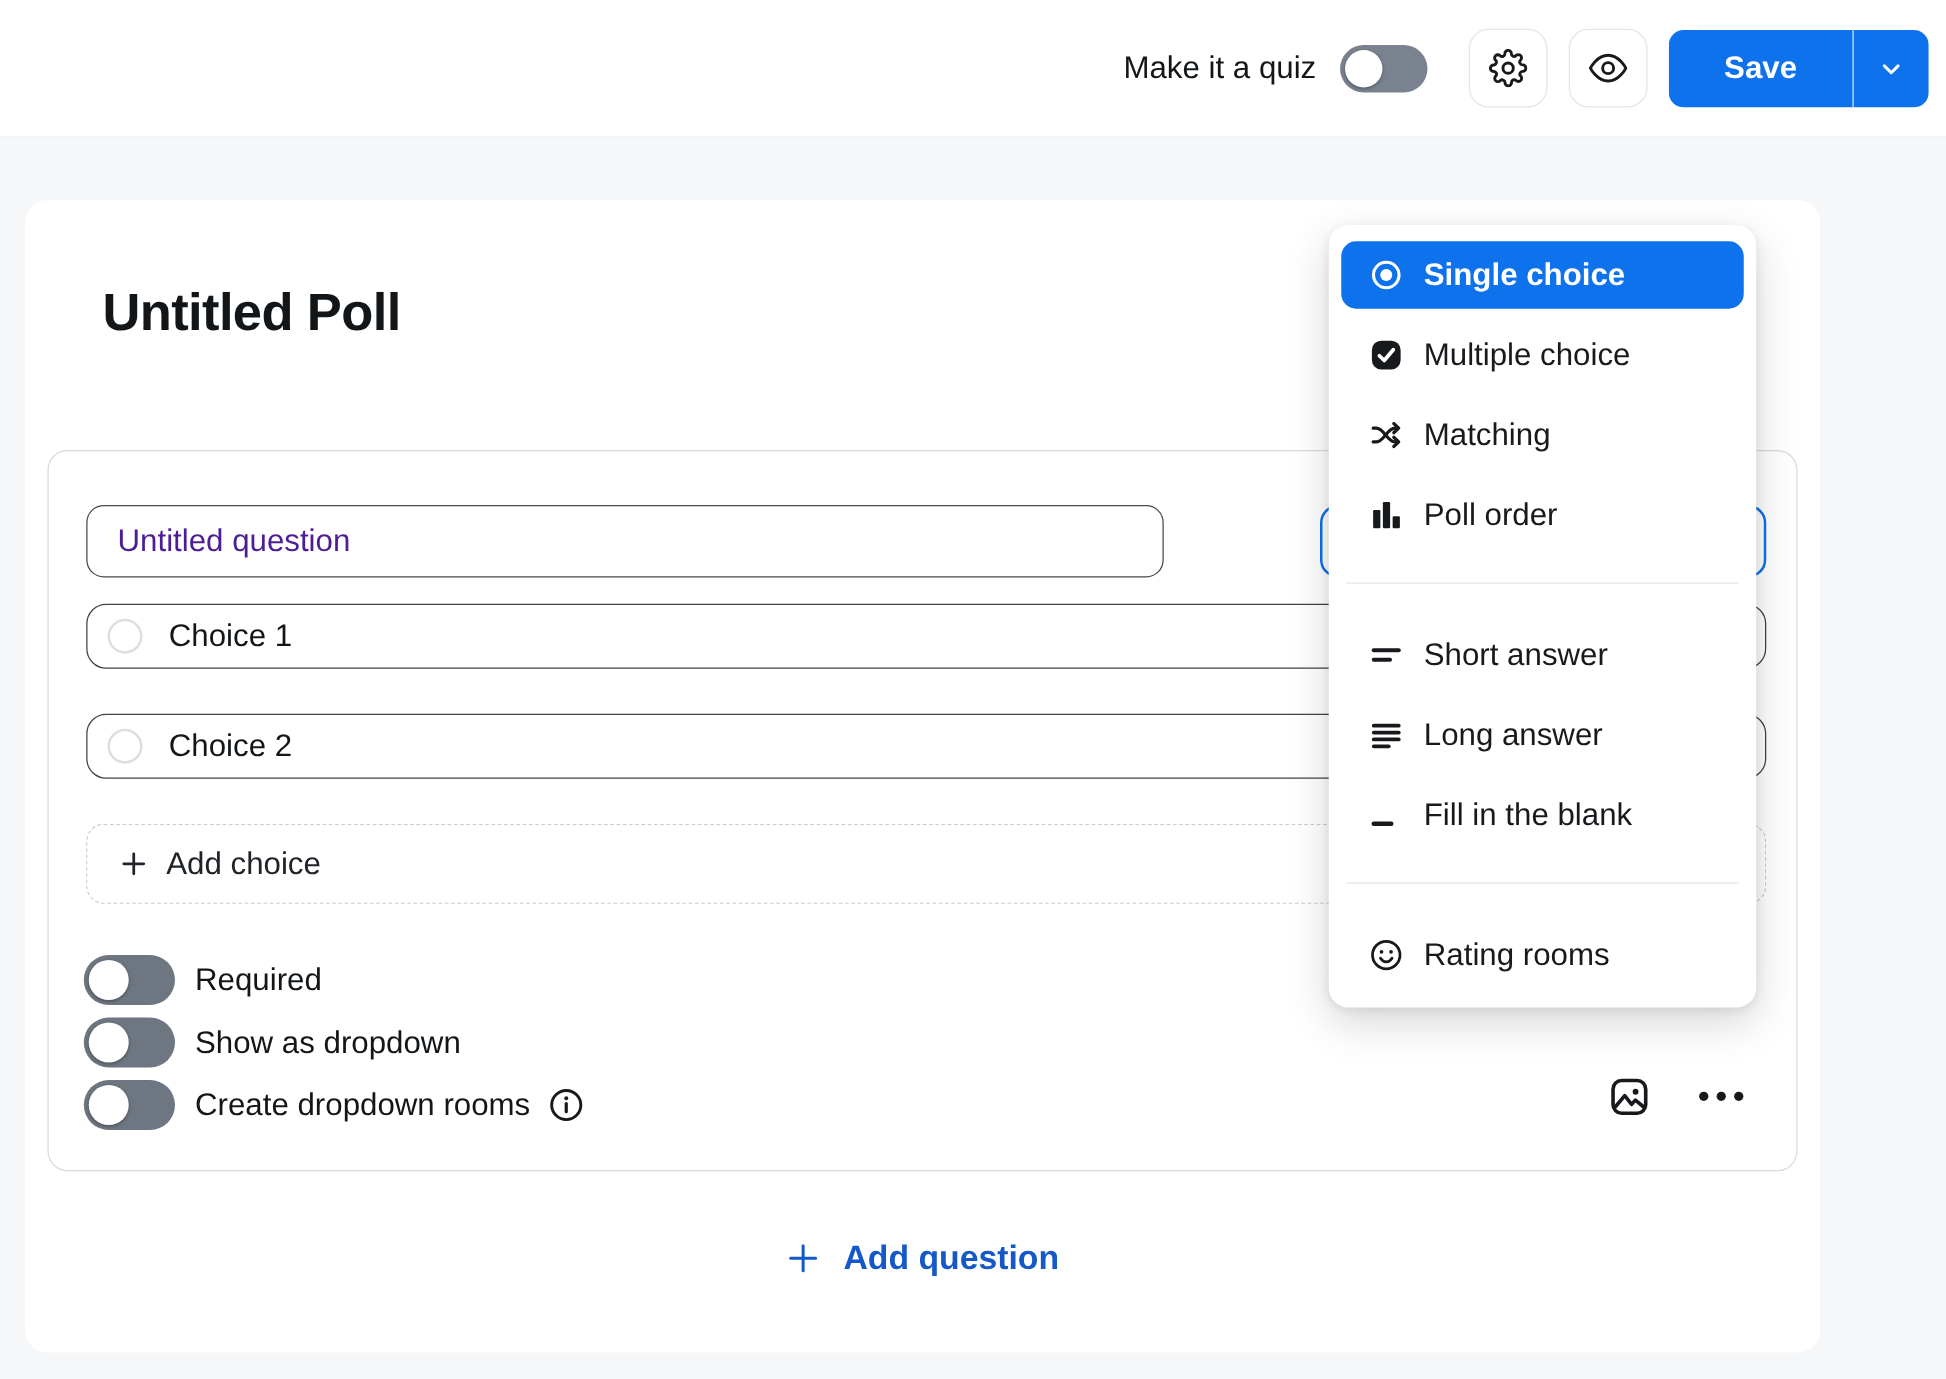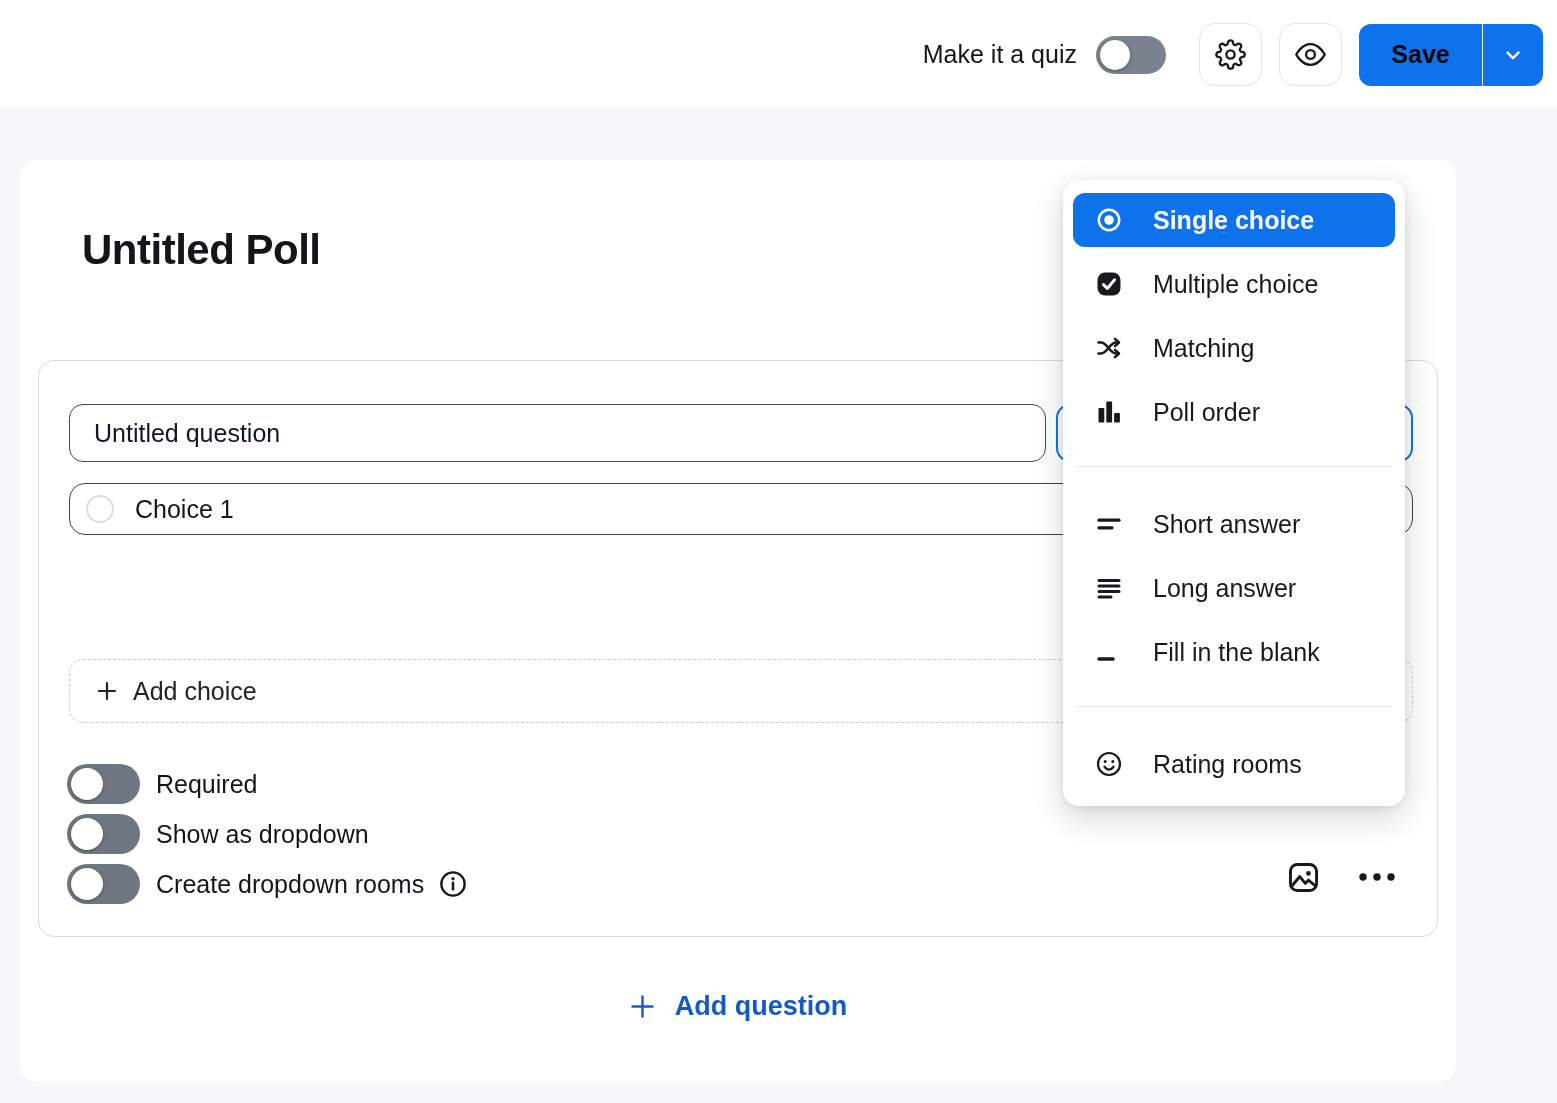--- a/index.html
+++ b/index.html
@@ -15,41 +15,41 @@
     background:#79828e; cursor:pointer; flex:none; }
   .switch .knob { position:absolute; left:4px; top:4px; width:30px; height:30px;
     border-radius:50%; background:#fff; box-shadow:0 1px 3px rgba(0,0,0,.35); }
   .topbar .switch { margin-right:33px; }
   .icon-btn { width:63px; height:63px; border:1px solid #e3e5e8; border-radius:16px;
     background:#fff; display:flex; align-items:center; justify-content:center;
     margin-right:17px; cursor:pointer; }
   .icon-btn svg { width:31px; height:31px; stroke:#17191c; fill:none;
     stroke-width:1.8; stroke-linecap:round; stroke-linejoin:round; }
   .save-group { display:flex; height:62px; border-radius:12px; overflow:hidden; }
-  .save-main { width:124px; background:#0E72ED; color:#000000; font-size:25px;
+  .save-main { width:148px; background:#0E72ED; color:#ffffff; font-size:25px;
     font-weight:600; display:flex; align-items:center; justify-content:center;
     border-right:1.5px solid rgba(255,255,255,.9); cursor:pointer; }
   .save-caret { width:60px; background:#0E72ED; display:flex; align-items:center;
     justify-content:center; cursor:pointer; }
   .save-caret svg { width:22px; height:22px; stroke:#fff; fill:none;
     stroke-width:2.6; stroke-linecap:round; stroke-linejoin:round; }
 
   
   .content { position:absolute; left:0; top:110px; width:1557px; height:993px;
     background:#f6f7f9; }
   .main-card { position:absolute; left:20px; top:160px; width:1436px; height:922px;
     background:#fff; border-radius:18px; }
   .poll-title { position:absolute; left:62px; top:66px; font-size:42px;
     font-weight:bold; letter-spacing:-0.5px; }
 
   .question-card { position:absolute; left:18px; top:200px; width:1400px;
     height:577px; border:1.5px solid #d9dbdf; border-radius:16px; background:#fff; }
 
-  .q-input { position:absolute; left:30px; top:43px; width:977px; height:58px;
-    border:1.5px solid #45494f; border-radius:14px; font-size:25px; color:#0f172a;
+  .q-input { position:absolute; left:30px; top:43px; width:862px; height:58px;
+    border:1.5px solid #45494f; border-radius:14px; font-size:25px; color:#4c1d95;
     padding:0 24px; outline:none; font-family:"Liberation Sans", sans-serif; background:#fff; }
   .q-type-btn { position:absolute; left:1017px; top:43px; width:357px; height:58px;
     border:2px solid #0E72ED; border-radius:14px; background:#fff; cursor:pointer; }
 
   .choice-row { position:absolute; left:30px; width:1344px; height:52px;
     border:1.5px solid #3f434a; border-radius:16px; display:flex;
     align-items:center; padding-left:16px; background:#fff; cursor:text; }
   .choice-row.c1 { top:122px; } .choice-row.c2 { top:210px; }
   .radio-dot { width:28px; height:28px; border:2px solid #dcdee1; border-radius:50%;
     margin-right:21px; flex:none; }
@@ -84,21 +84,21 @@
     color:#1558c8; font-size:27px; font-weight:700; cursor:pointer; }
   .add-question svg { width:27px; height:27px; stroke:#1558c8; fill:none;
     stroke-width:2.4; stroke-linecap:round; }
 
   
   .type-menu { position:absolute; left:1063px; top:180px; width:342px; height:626px;
     background:#fff; border-radius:16px; z-index:10;
     box-shadow:0 12px 34px rgba(0,0,0,.16), 0 2px 8px rgba(0,0,0,.08);
     display:flex; flex-direction:column; }
   .menu-item { height:64px; display:flex; align-items:center; padding-left:32px;
-    gap:30px; font-size:25px; color:#17191c; cursor:pointer; flex:none;text-align:right; }
+    gap:16px; font-size:25px; color:#17191c; cursor:pointer; flex:none;text-align:right; }
   .menu-item.selected { height:54px; margin:13px 10px 5px; border-radius:12px;
     background:#0E72ED; color:#fff; font-weight:bold; padding-left:22px; }
   .menu-item svg { width:28px; height:28px; flex:none; }
   .menu-divider { height:1px; background:#e4e6e9; margin:22px 14px 25px; flex:none; }
 
   .mono-stroke { stroke:#17191c; fill:none; stroke-linecap:round; stroke-linejoin:round; }
 </style>
 </head>
 <body>
 
@@ -140,20 +140,24 @@
 <div class="main-card" style="position:absolute;">
   <div class="poll-title">Untitled Poll</div>
 
   <div class="question-card">
     <input class="q-input" value="Untitled question" style="">
     <div class="q-type-btn"></div>
 
     <div class="choice-row c1">
       <div class="radio-dot"></div>
       <span class="choice-text">Choice 1</span>
+    </div>
+    <div class="choice-row c2">
+      <div class="radio-dot"></div>
+      <span class="choice-text">Choice 2</span>
     </div>
 
     <div class="add-choice">
       <span style="display:flex">
         <svg viewBox="0 0 22 22">
             <path d="M11 3v16M3 11h16"></path>
           </svg>
       </span>
       <span>Add choice</span>
     </div>

